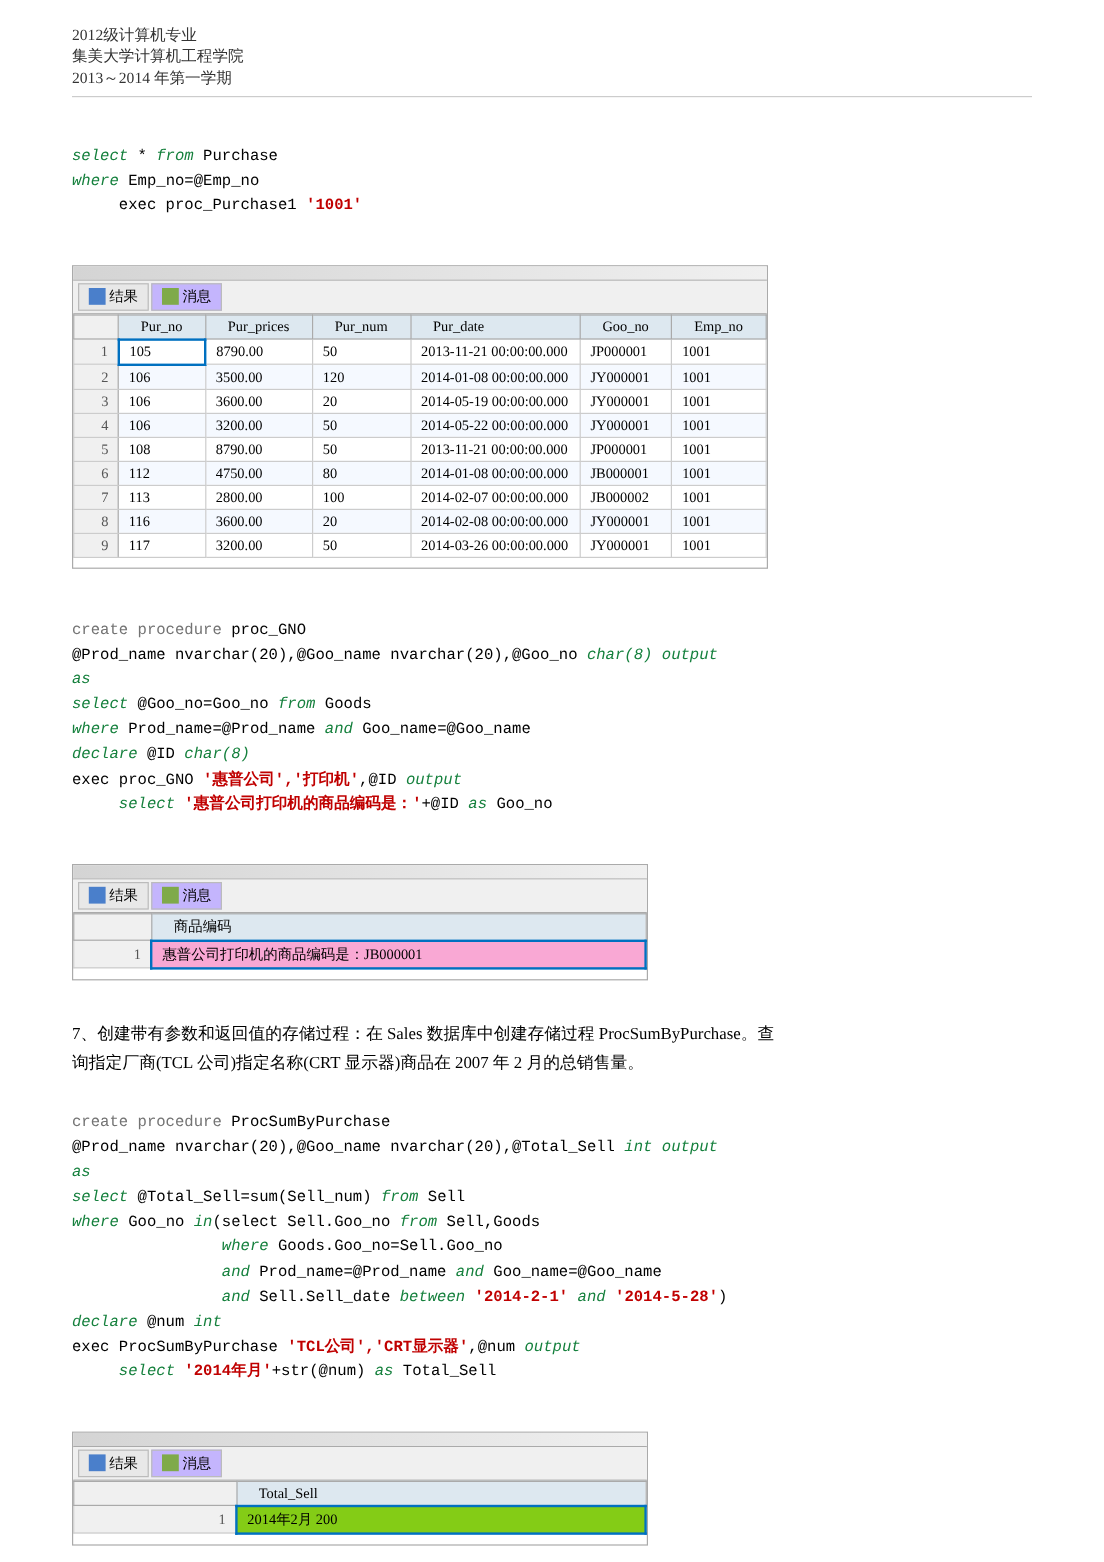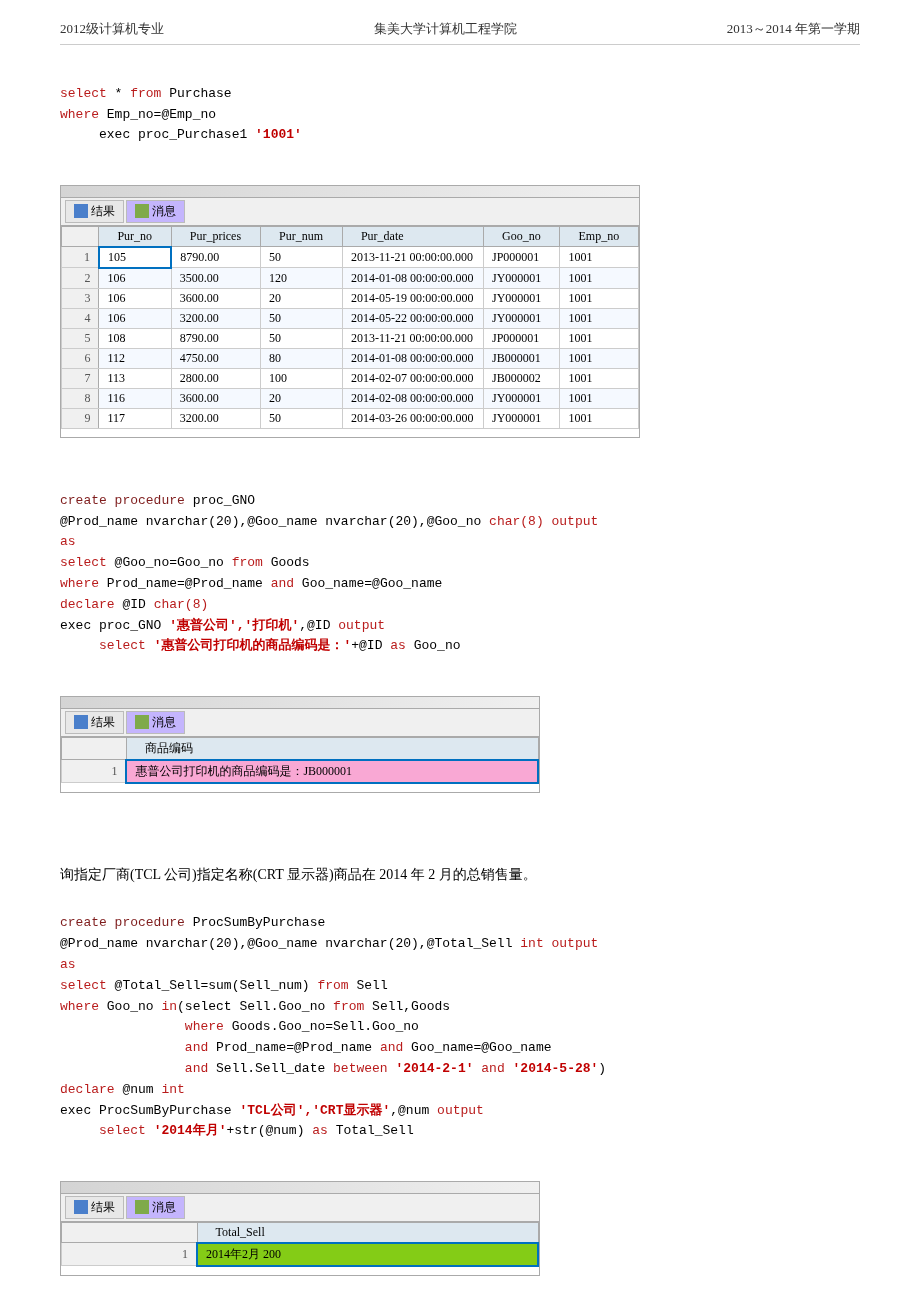--- a/index.html
+++ b/index.html
@@ -21,38 +21,39 @@
     }
 
     .header {
       display: flex;
       justify-content: space-between;
       font-size: 13px;
       color: #333;
       border-bottom: 1px solid #ccc;
       padding-bottom: 6px;
       margin-bottom: 18px;
+      flex-direction: column;
     }
 
     .code-block {
       font-family: "Courier New", "Consolas", monospace;
       font-size: 13px;
       line-height: 1.6;
       margin-bottom: 10px;
       white-space: pre;
       color: #000;
     }
 
-    .kw { color: #b91c1c; }       
-    .kw2 { color: #7f1d1d; }      
+    .kw { color: #15803d; font-style: italic; }       
+    .kw2 { color: #737373; }      
     .str { color: #c00000; font-weight: bold; }
 
     .result-container {
       border: 1px solid #aaa;
-      margin: 8px 0 32px 0;
+      margin: 8px 0 20px 0;
       display: inline-block;
       min-width: 480px;
       max-width: 620px;
       background: #fff;
     }
 
     .result-container-wide {
       min-width: 580px;
     }
 
@@ -321,22 +322,22 @@
             <td class="row-num">1</td>
             <td style="border: 2px solid rgb(0, 112, 192); background: #f9a8d4;">惠普公司打印机的商品编码是：JB000001</td>
           </tr>
         </tbody>
     </table>
     <div class="result-footer"></div>
   </div>
 
   
   <div class="section-title">
-    <br>
-    <span>询指定厂商(TCL 公司)指定名称(CRT 显示器)商品在 2014 年 2 月的总销售量。</span>
+    <span>7、创建带有参数和返回值的存储过程：在 Sales 数据库中创建存储过程 ProcSumByPurchase。查</span><br>
+    <span>询指定厂商(TCL 公司)指定名称(CRT 显示器)商品在 2007 年 2 月的总销售量。</span>
   </div>
 
   
   <div class="code-block">
 <span class="kw2">create procedure</span> ProcSumByPurchase
 @Prod_name nvarchar(20),@Goo_name nvarchar(20),@Total_Sell <span class="kw">int</span> <span class="kw">output</span>
 <span class="kw">as</span>
 <span class="kw">select</span> @Total_Sell=sum(Sell_num) <span class="kw">from</span> Sell
 <span class="kw">where</span> Goo_no <span class="kw">in</span>(select Sell.Goo_no <span class="kw">from</span> Sell,Goods
                 <span class="kw">where</span> Goods.Goo_no=Sell.Goo_no

